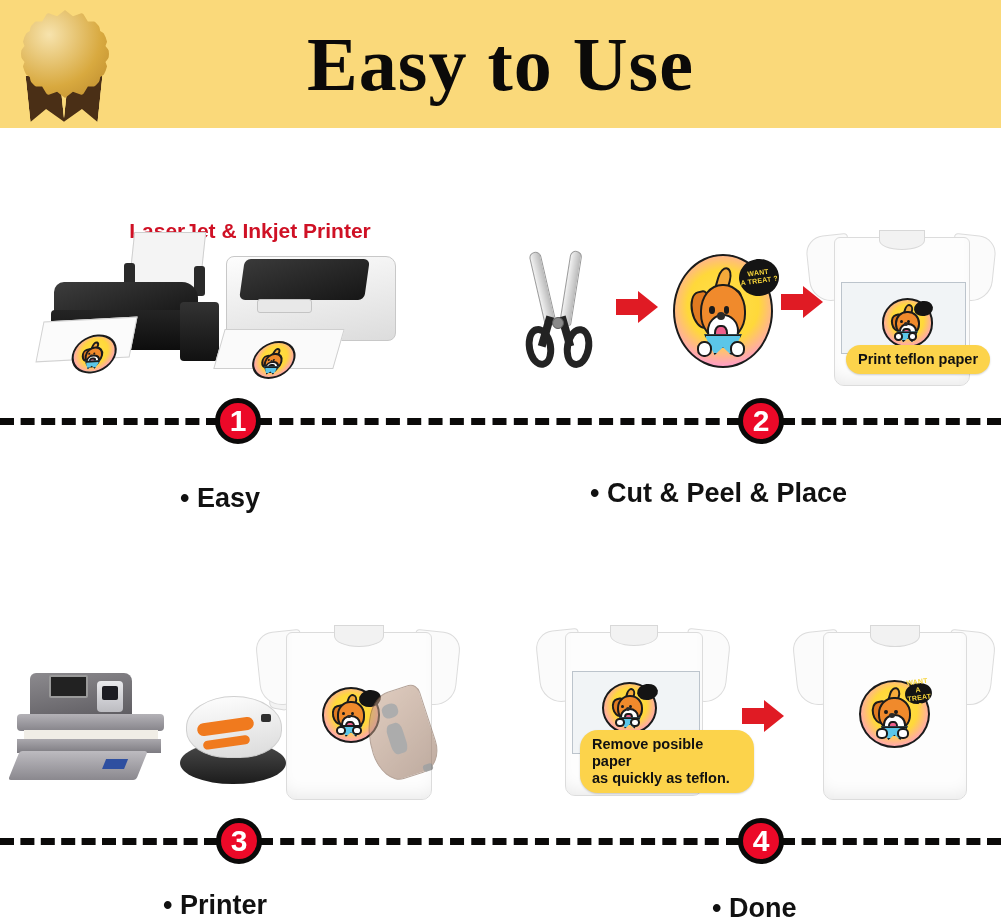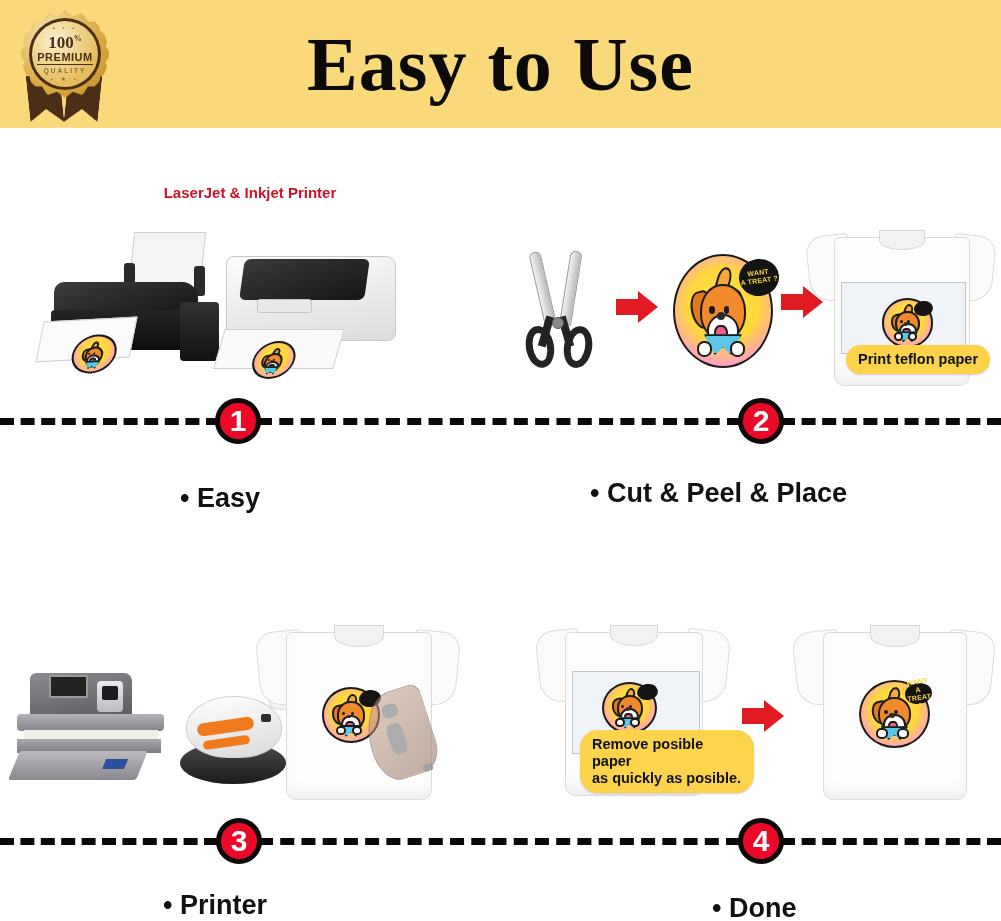--- a/index.html
+++ b/index.html
@@ -57,21 +57,21 @@
        border-top:16px solid transparent;border-bottom:16px solid transparent;
        border-left:20px solid #e01b24;}
 
   
   .callout{position:absolute;background:#fcd34b;border-radius:18px;
        font-size:14.5px;font-weight:bold;color:#111;padding:6px 12px;line-height:17px;
        box-shadow:0 1px 2px rgba(0,0,0,.18);white-space:nowrap;z-index:8;}
 
   
   .printer-caption{position:absolute;text-align:center;color:#cf1125;font-weight:bold;
-       font-size:15px;line-height:21px;white-space:nowrap;}
+       font-size:21px;line-height:21px;white-space:nowrap;margin-top:38px;}
 
   
   .shirt{position:absolute;}
   .shirt .body{position:absolute;left:14%;top:8%;width:72%;height:92%;
        background:#fdfdfd;border:1px solid #dcdcdc;border-radius:6px 6px 10px 10px;
        box-shadow:inset 0 -12px 18px -10px rgba(0,0,0,.09);}
   .shirt .sleeve-l,.shirt .sleeve-r{position:absolute;top:7%;width:22%;height:40%;
        background:#fbfbfb;border:1px solid #dcdcdc;}
   .shirt .sleeve-l{left:0;border-radius:18px 4px 14px 22px;transform:rotate(-6deg);}
   .shirt .sleeve-r{right:0;border-radius:4px 18px 22px 14px;transform:rotate(6deg);}
@@ -218,29 +218,20 @@
 </style>
 </head>
 <body>
 
 <div class="header">
 
   <div class="badge">
     <div class="ribbon-l"></div>
     <div class="ribbon-r"></div>
     <div class="star-outer"></div>
-    <div class="disc">
-      <div class="disc-inner">
-        <div class="dots">• • •</div>
-        <div class="b100"><span>100</span><sup>%</sup></div>
-        <div class="bprem">PREMIUM</div>
-        <div class="bqual">QUALITY</div>
-        <div class="dots">• ★ •</div>
-      </div>
-    </div>
   </div>
 
   <div class="header-title">Easy to Use</div>
 </div>
 
 <div class="printer-caption" style="left:110px;top:182px;width:280px;">
   <div>LaserJet &amp; Inkjet Printer</div>
 </div>
 
 <div class="inkjet" style="left:40px;top:232px;width:175px;height:140px;">
@@ -459,21 +450,21 @@
       <div class="paw-r"></div>
     </div>
     <div class="bubble">
         <span></span>
       </div>
   </div>
 </div>
 
 <div class="callout" style="left:580px;top:730px;white-space:normal;width:150px;">
   <div>Remove posible paper</div>
-  <div>as quickly as posible.</div>
+  <div>as quickly as teflon.</div>
 </div>
 
 <div class="red-arrow" style="left:742px;top:700px;">
   <div class="shaft"></div>
   <div class="head"></div>
 </div>
 
 <div class="shirt" style="left:795px;top:618px;width:198px;height:180px;">
   <div class="sleeve-l"></div>
   <div class="sleeve-r"></div>

